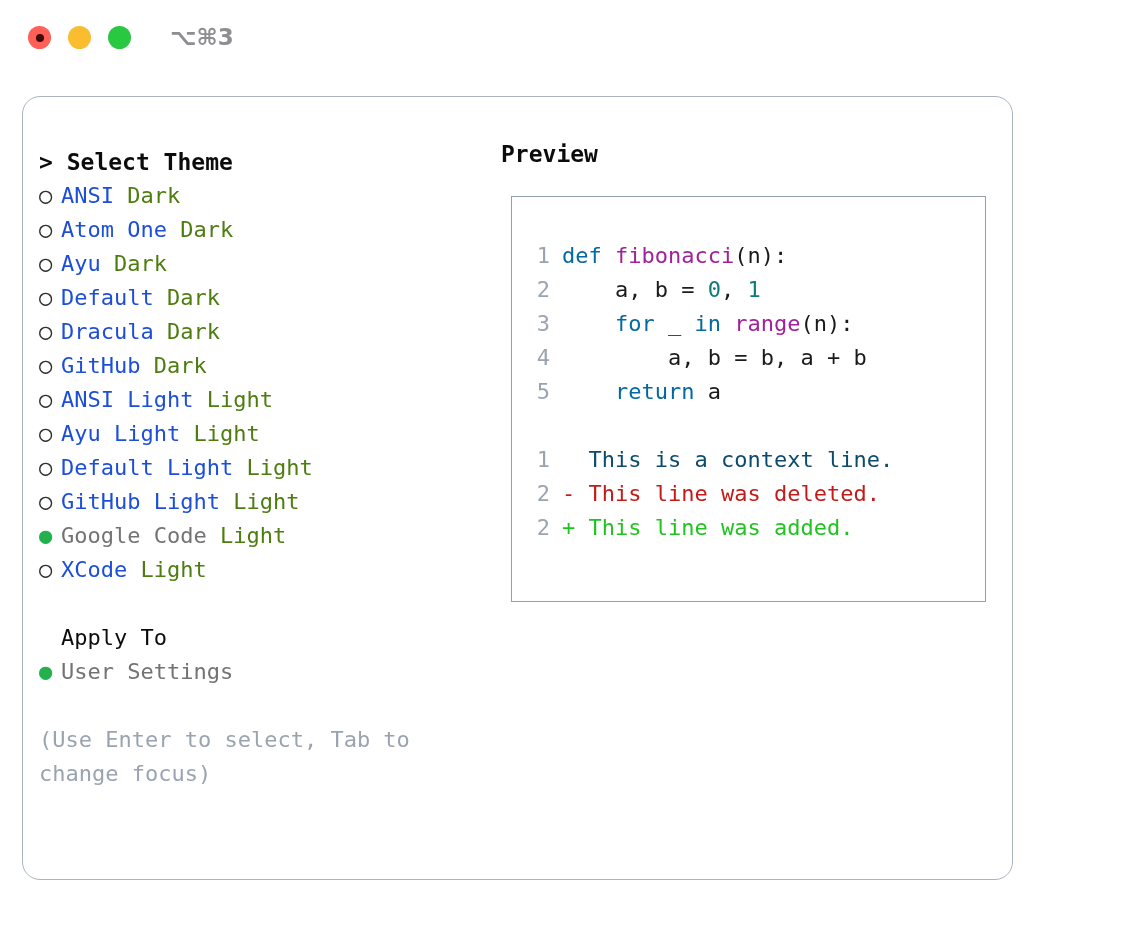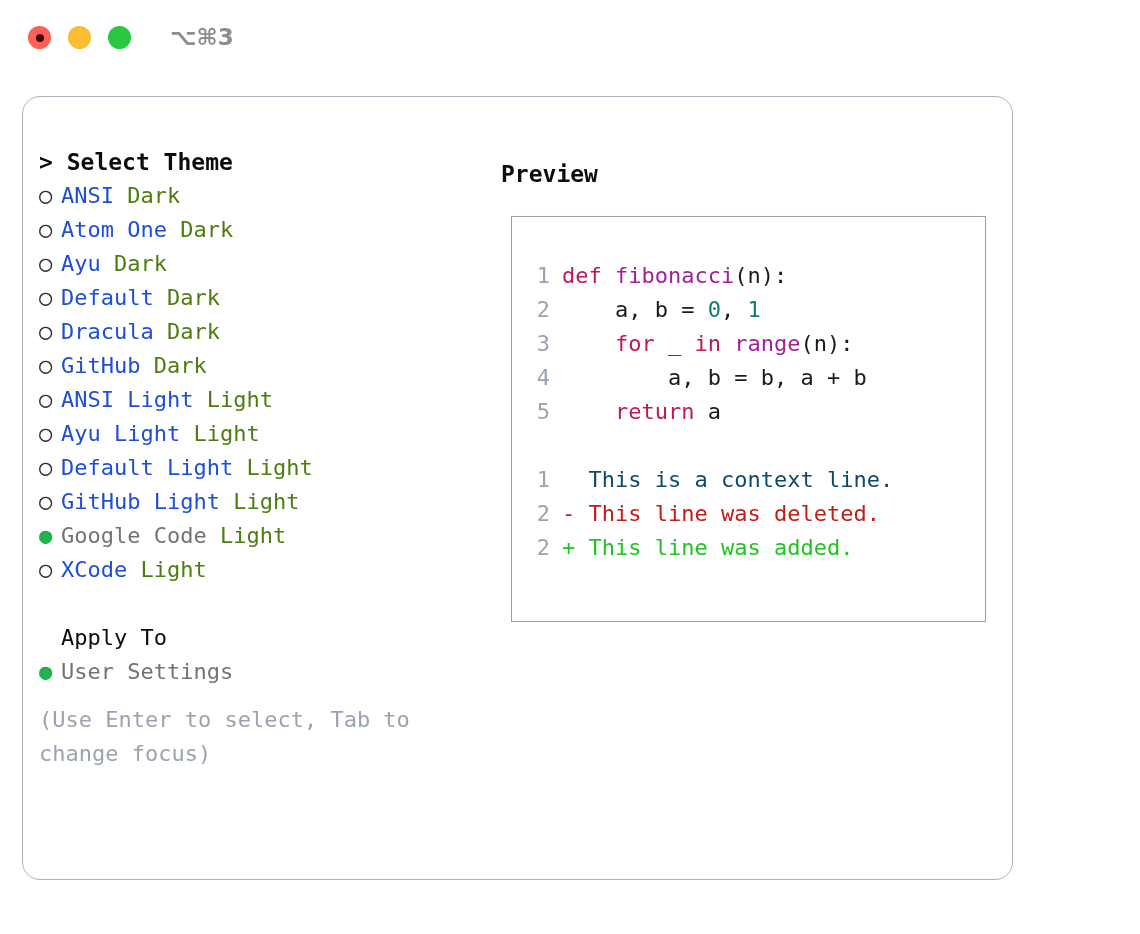--- a/index.html
+++ b/index.html
@@ -108,33 +108,33 @@
   .spacer-row { height: 34px; }
 
   #apply-hdr {
     font-size: 22px;
     color: #0c0c0c;
     line-height: 34px;
     white-space: pre;
     padding-left: 22px;
   }
   #hint {
-    margin-top: 14px;
+    margin-top: 34px;
     font-size: 22px;
     line-height: 34px;
     color: #9aa4b0;
     width: 420px;
     white-space: pre-wrap;
   }
 
   
   #right-col {
     position: absolute;
     left: 478px;
-    top: 60px;
+    top: 40px;
     width: 490px;
   }
   #preview-box {
     position: absolute;
     left: 10px;
     top: 59px;
     width: 475px;
     height: 406px;
     border: 1.5px solid #95a0ae;
     box-sizing: border-box;
@@ -151,21 +151,21 @@
     line-height: 34px;
     white-space: pre;
   }
   .lineno {
     display: inline-block;
     width: 26px;
     text-align: right;
     color: #9aa4b0;
   }
   .gap { display: inline-block; width: 12px; }
-  .kw   { color: #be185d; margin-top: 24px; }
+  .kw   { color: #0369a1; margin-top: 24px; }
   .fn   { color: #a0219b; }
   .num  { color: #0e7c7b; }
   .plain{ color: #1a1a1a; }
   .ctx  { color: #0c4a6e; }
   .del  { color: #c31b18; }
   .add  { color: #1fc41f; }
   .blank-line { height: 34px; }
 </style>
 </head>
 <body>

